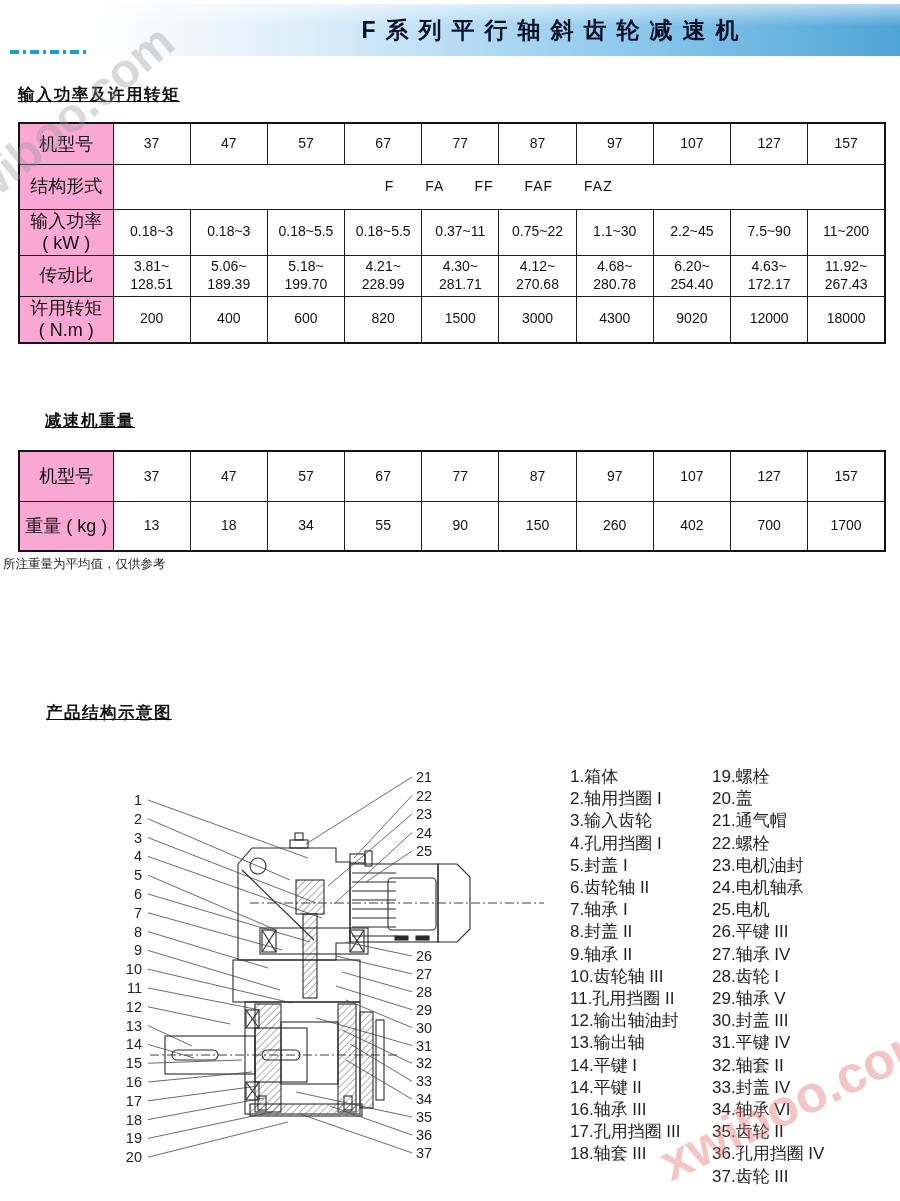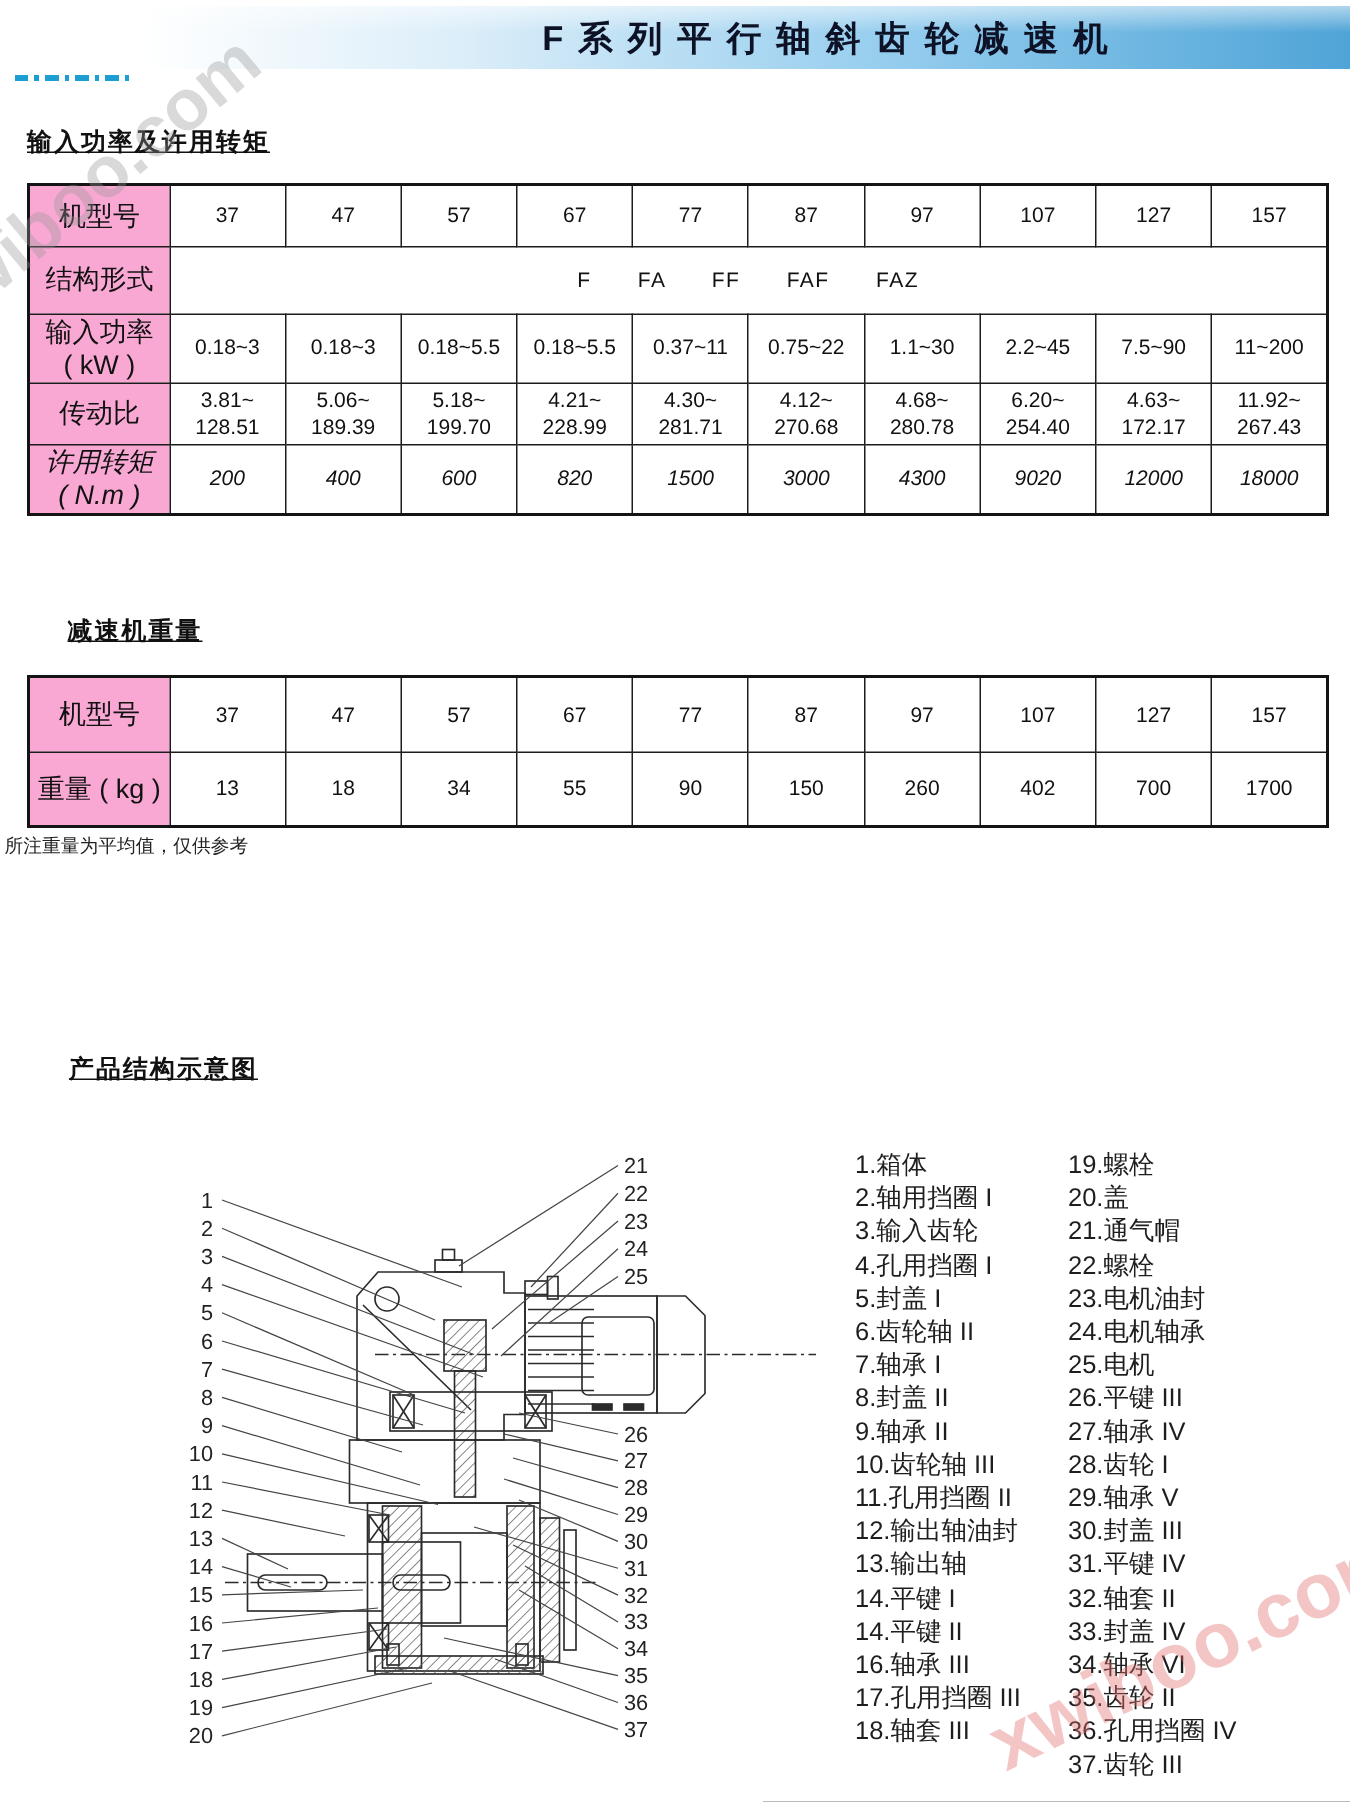--- a/index.html
+++ b/index.html
@@ -1,18 +1,18 @@
 <!DOCTYPE html>
 <html><head>
 <meta charset="utf-8">
 <style>
   html,body{margin:0;padding:0;background:#888;}
   .page{position:relative;width:900px;height:1201px;margin:0 auto;background:#fff;
         font-family:"Liberation Sans",sans-serif;color:#1a1a1a;overflow:hidden;}
-  .titlebar{position:absolute;left:95px;top:4px;right:0;height:42px;
+  .titlebar{position:absolute;left:95px;top:4px;right:0;height:52px;
         background:linear-gradient(180deg,rgba(255,255,255,.55),rgba(255,255,255,0) 42%),
                    linear-gradient(90deg,#ffffff 0%,#dcEEf9 26%,#95cdee 62%,#4fa4d7 100%);
         display:flex;align-items:center;justify-content:center;padding-left:115px;box-sizing:border-box;}
   .titlebar span{font-size:23px;font-weight:bold;letter-spacing:10px;color:#0d1226;white-space:nowrap;}
   .dashline{position:absolute;left:10px;top:50px;width:78px;height:4px;
         background:repeating-linear-gradient(90deg,#1d9ed3 0 9px,transparent 9px 13px,#1d9ed3 13px 16px,transparent 16px 20px);}
   .h{position:absolute;left:18px;font-size:16.5px;font-weight:bold;letter-spacing:1.5px;color:#111;margin:0;text-decoration:underline;}
   #h-power{top:84px;} #h-weight{top:410px;margin-left:27px;} #h-structure{top:702px;margin-left:28px;}
   table.data{position:absolute;left:18px;width:868px;border-collapse:collapse;table-layout:fixed;
         font-size:14px;color:#111;border:2px solid #141414;}
@@ -104,21 +104,21 @@
 270.68</td>
           <td>4.68~
 280.78</td>
           <td>6.20~
 254.40</td>
           <td>4.63~
 172.17</td>
           <td>11.92~
 267.43</td>
         </tr>
-        <tr style="height: 46px; font-style: italic;">
+        <tr style="height: 46px;">
           <td class="rowlab">许用转矩
 ( N.m )</td>
           <td>200</td>
           <td>400</td>
           <td>600</td>
           <td>820</td>
           <td>1500</td>
           <td>3000</td>
           <td>4300</td>
           <td>9020</td>

